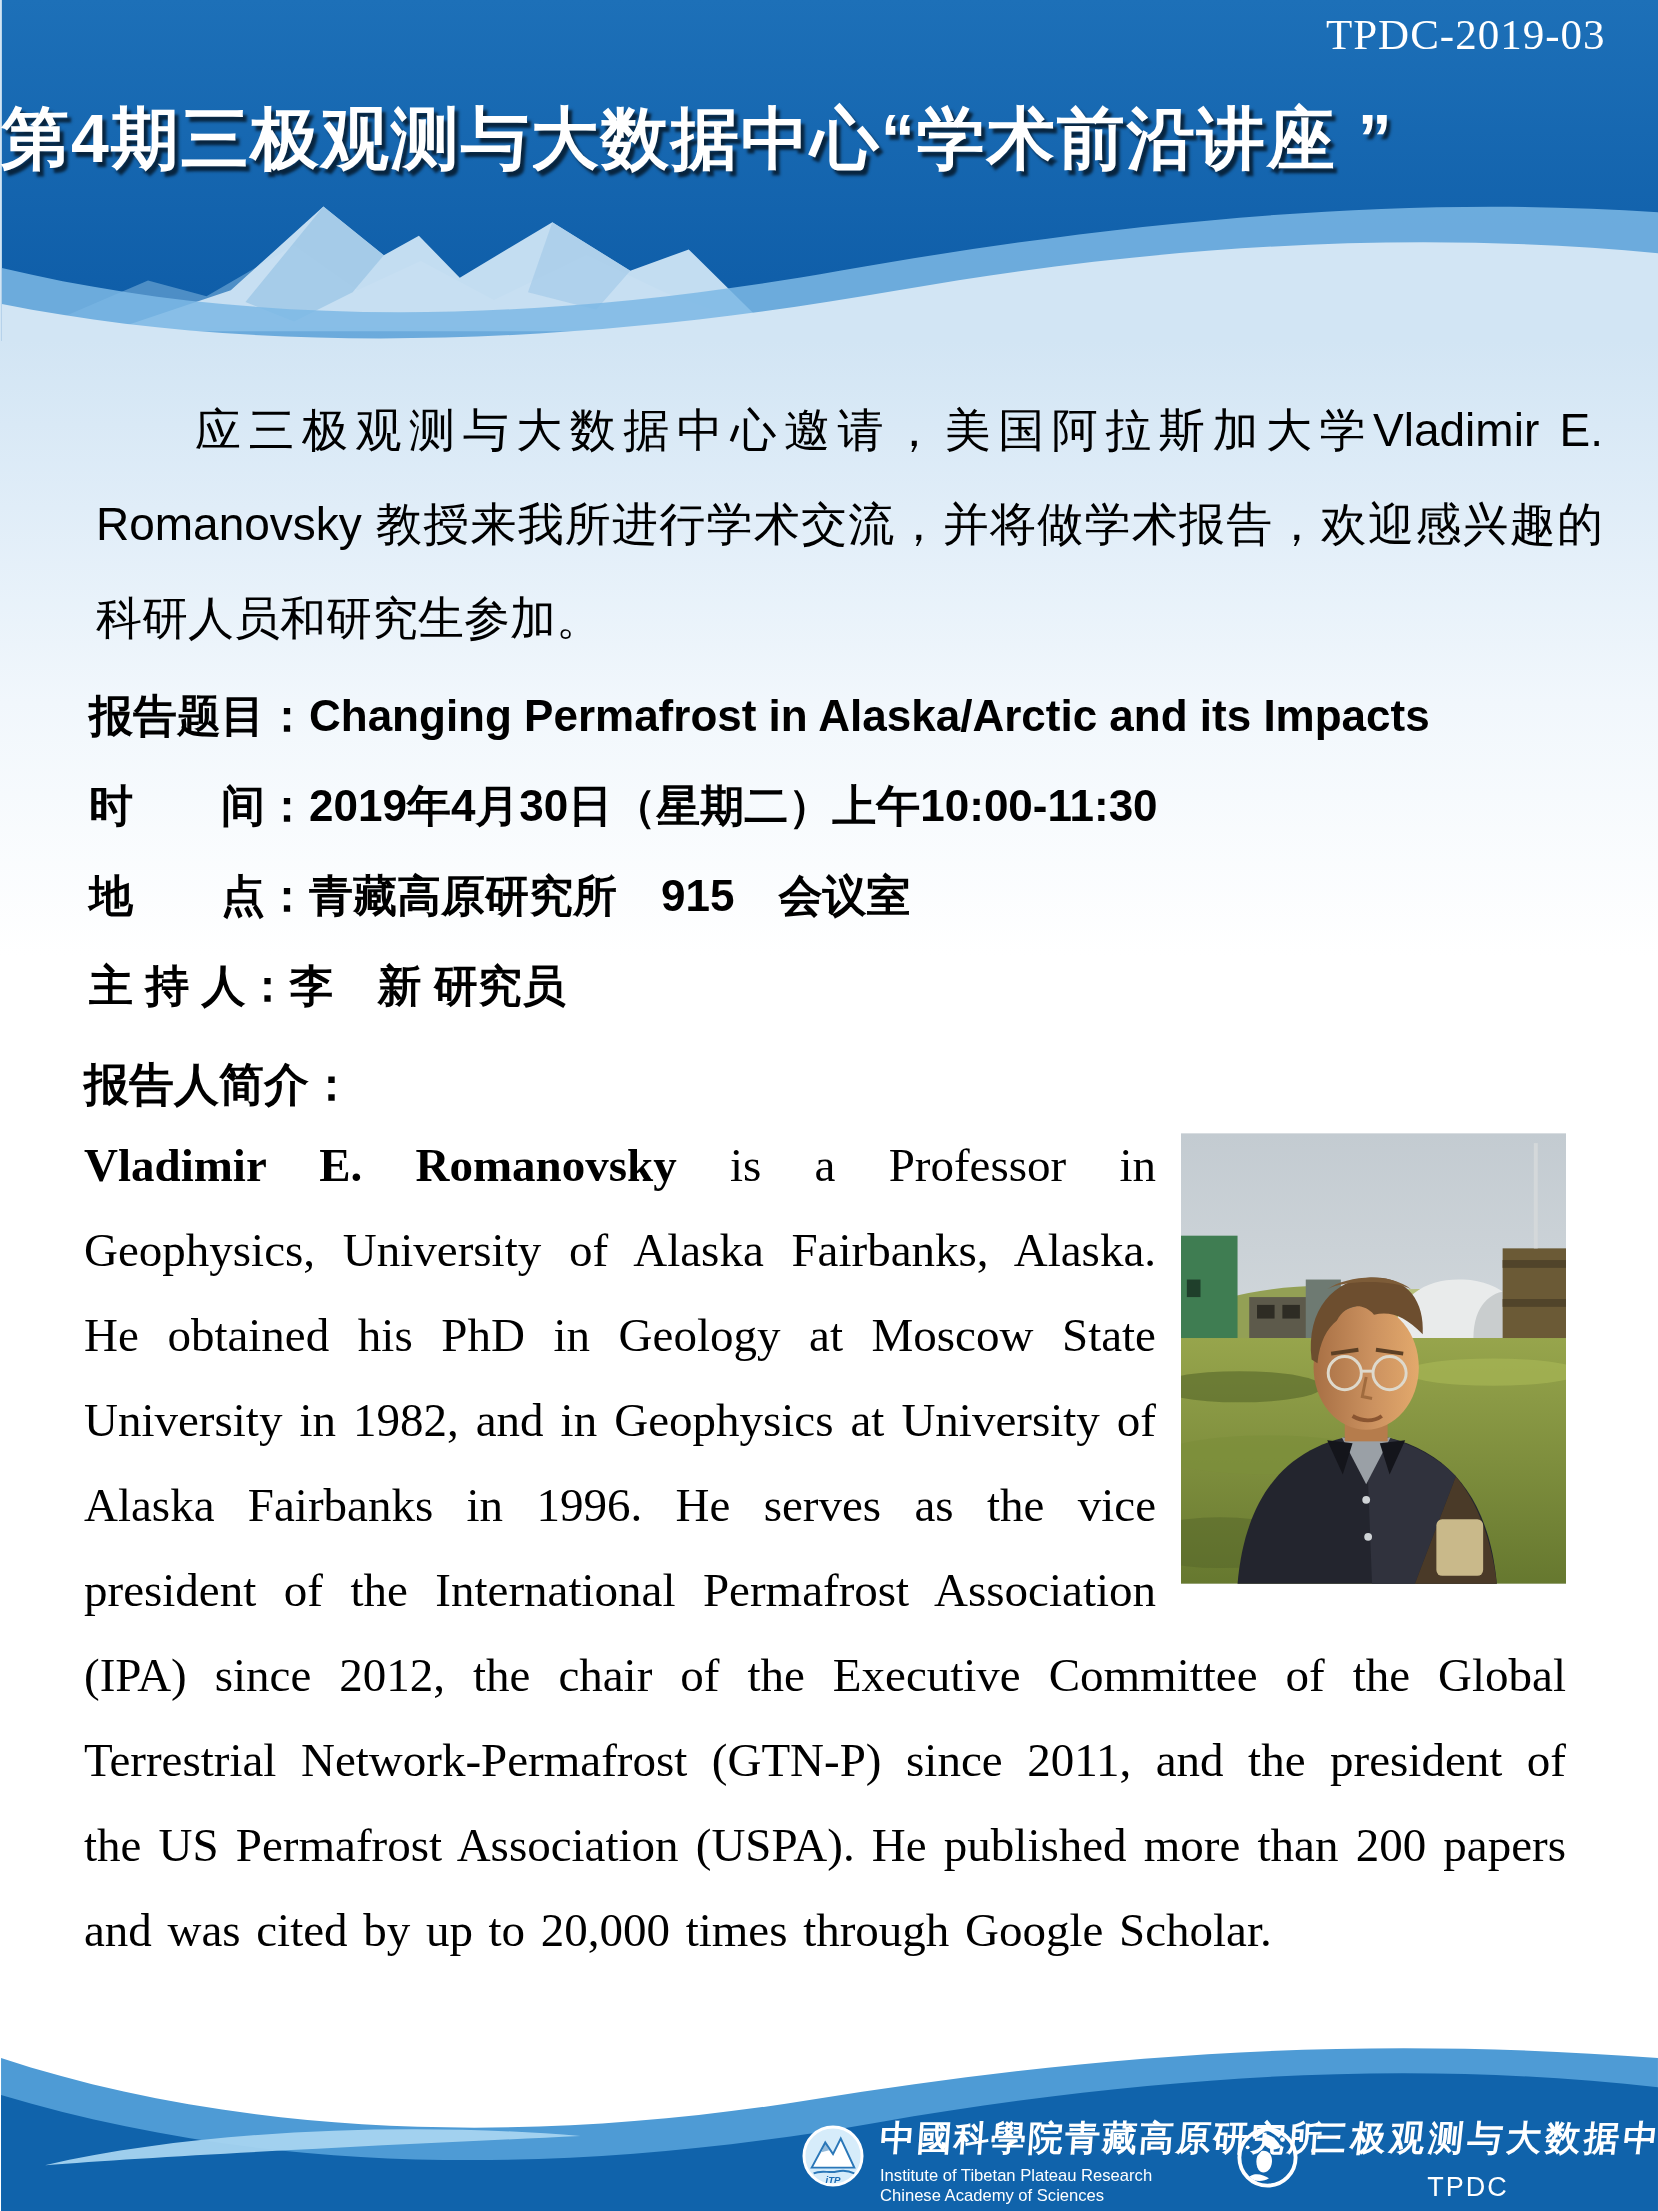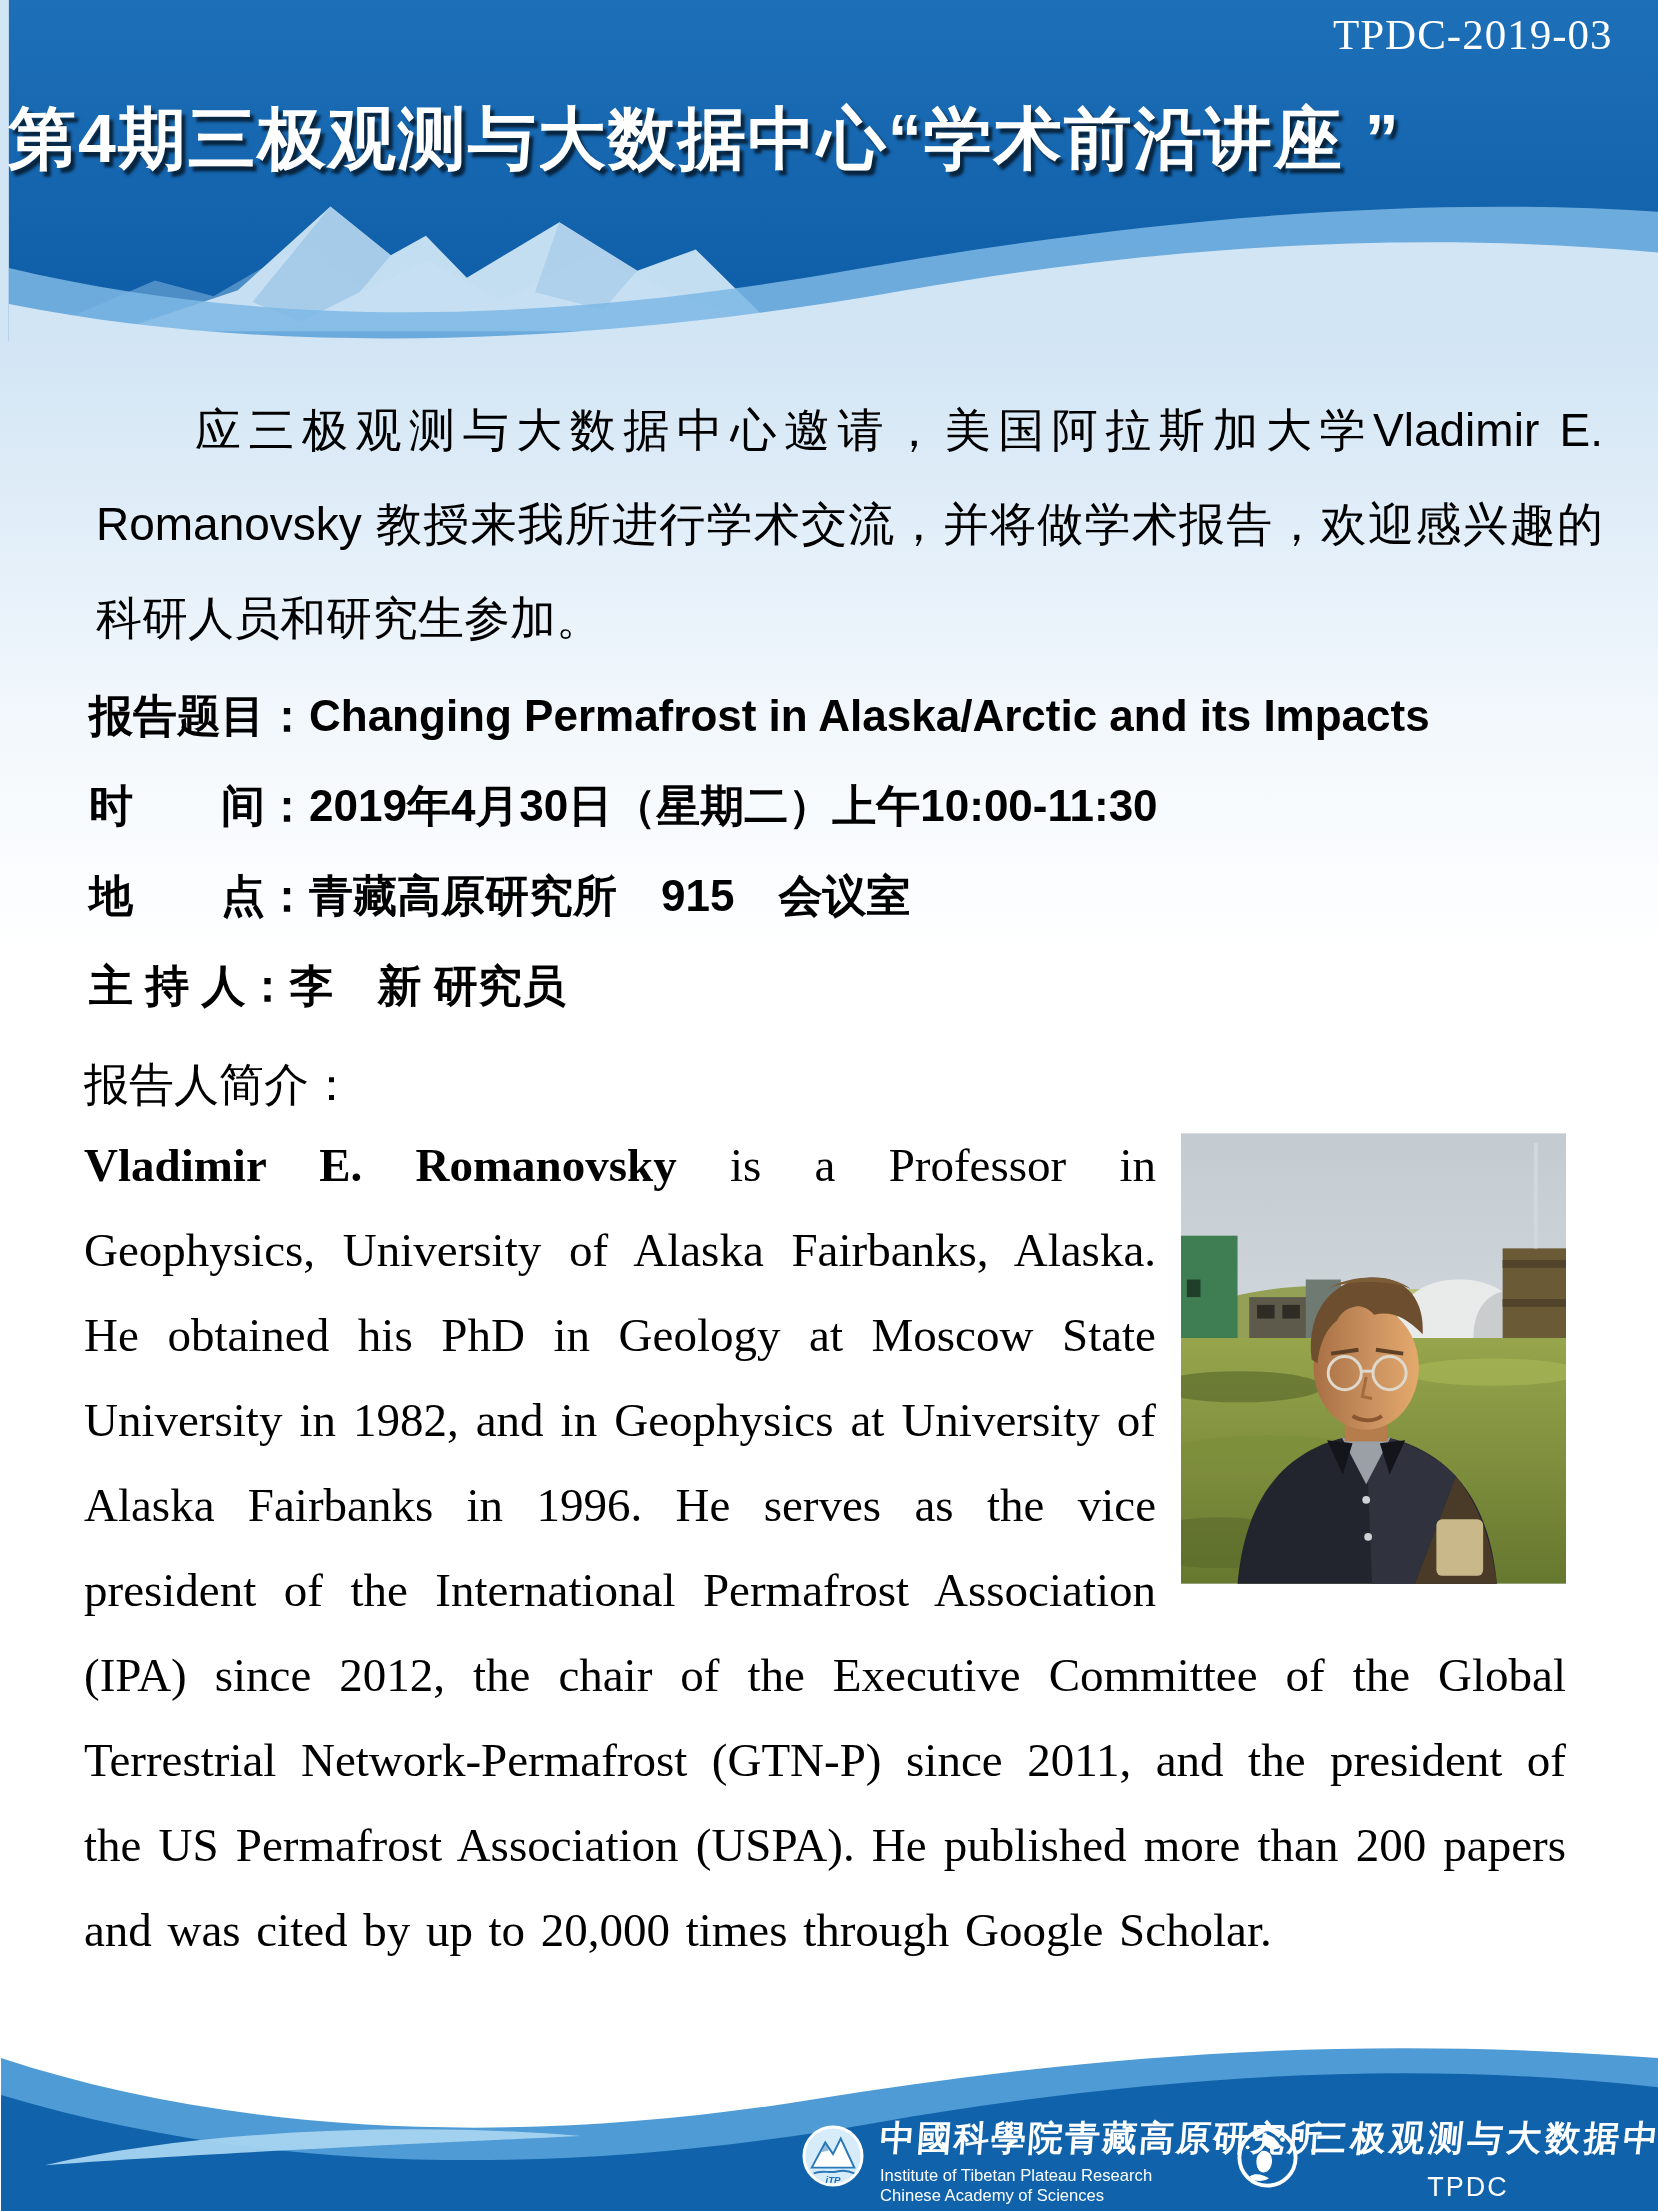--- a/index.html
+++ b/index.html
@@ -6,21 +6,21 @@
   .page{
     position:relative;
     width:1659px;height:2212px;
     margin:0 auto;
     overflow:hidden;
     background:linear-gradient(180deg,
       #d2e5f4 341px,#e0edf8 507px,#f1f7fc 702px,#ffffff 956px,#ffffff 100%);
     font-family:"Liberation Sans",sans-serif;
   }
   
-  .header{position:absolute;top:0;left:8px;width:1626px;height:341px;}
+  .header{position:absolute;top:0;left:1px;width:1626px;height:341px;}
   .header svg{display:block;}
   .doc-number{
     position:absolute;top:9.8px;right:21.5px;
     color:#ffffff;font-family:"Liberation Serif",serif;
     font-size:43px;letter-spacing:1px;
   }
   .main-title{
     position:absolute;top:94px;left:0;width:100%;
     text-align:left;color:#ffffff;
     font-size:68px;font-weight:800;letter-spacing:2px;
@@ -32,21 +32,21 @@
     position:absolute;left:76px;top:337px;width:1507px;
     font-size:46px;font-weight:400;color:#000;
     line-height:94px;text-align:justify;text-indent:2.15em;margin-left:20px;
   }
   
   .details{position:absolute;left:76px;top:671px;width:1531px;}
   .detail-row{line-height:90px;font-size:44px;font-weight:700;color:#000;white-space:nowrap;margin-left:13px;}
   
   .bio-heading{
     position:absolute;left:84px;top:1055px;
-    font-size:45px;font-weight:400;color:#000;
+    font-size:45px;font-weight:700;color:#000;
   }
   .bio{
     position:absolute;left:84px;top:1123px;width:1482px;
     font-family:"Liberation Serif",serif;
     font-size:47px;color:#000;line-height:85px;
     text-align:justify;word-spacing:3.9px;
   }
   .bio b{font-weight:700;}
   .speaker-photo{
     float:right;width:385px;height:451px;

